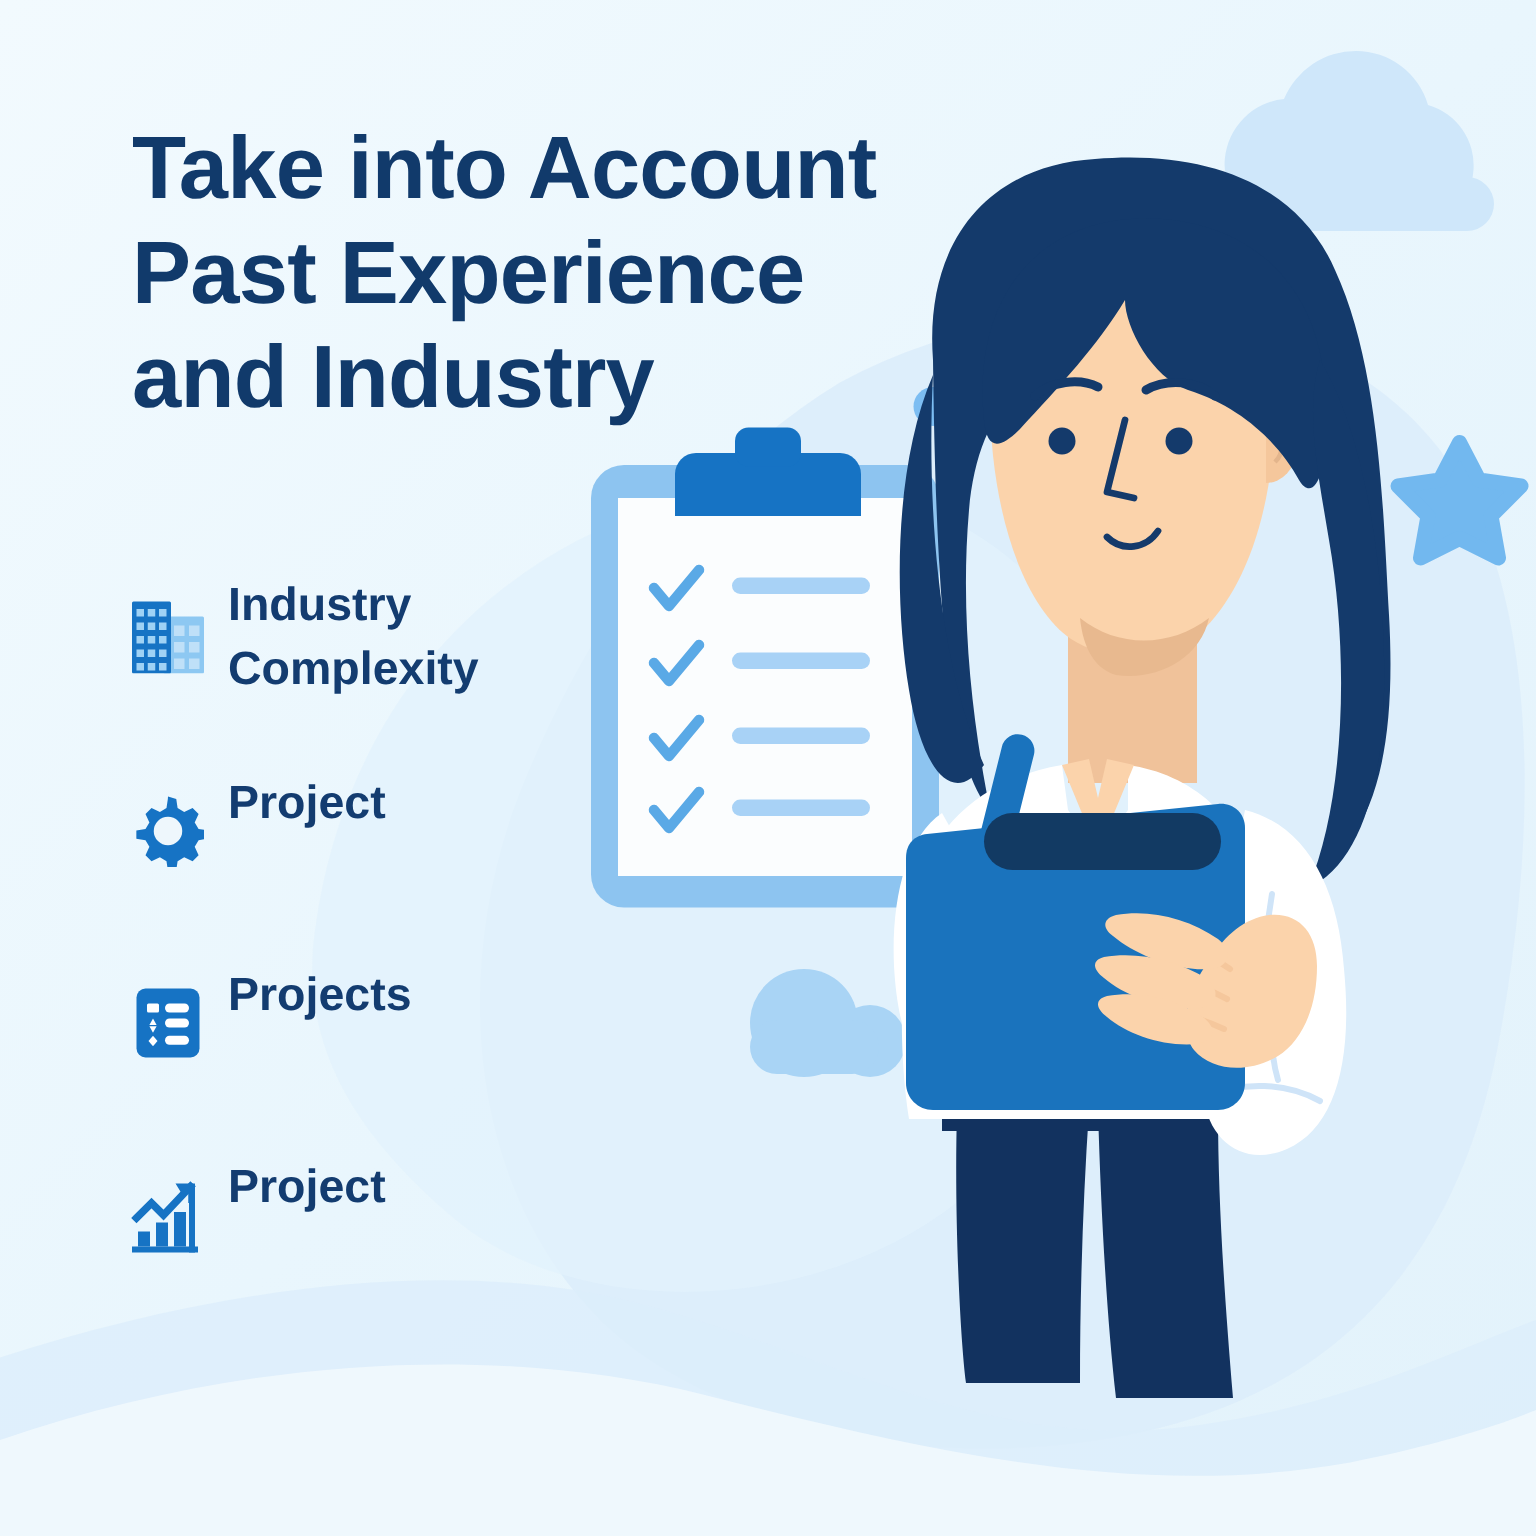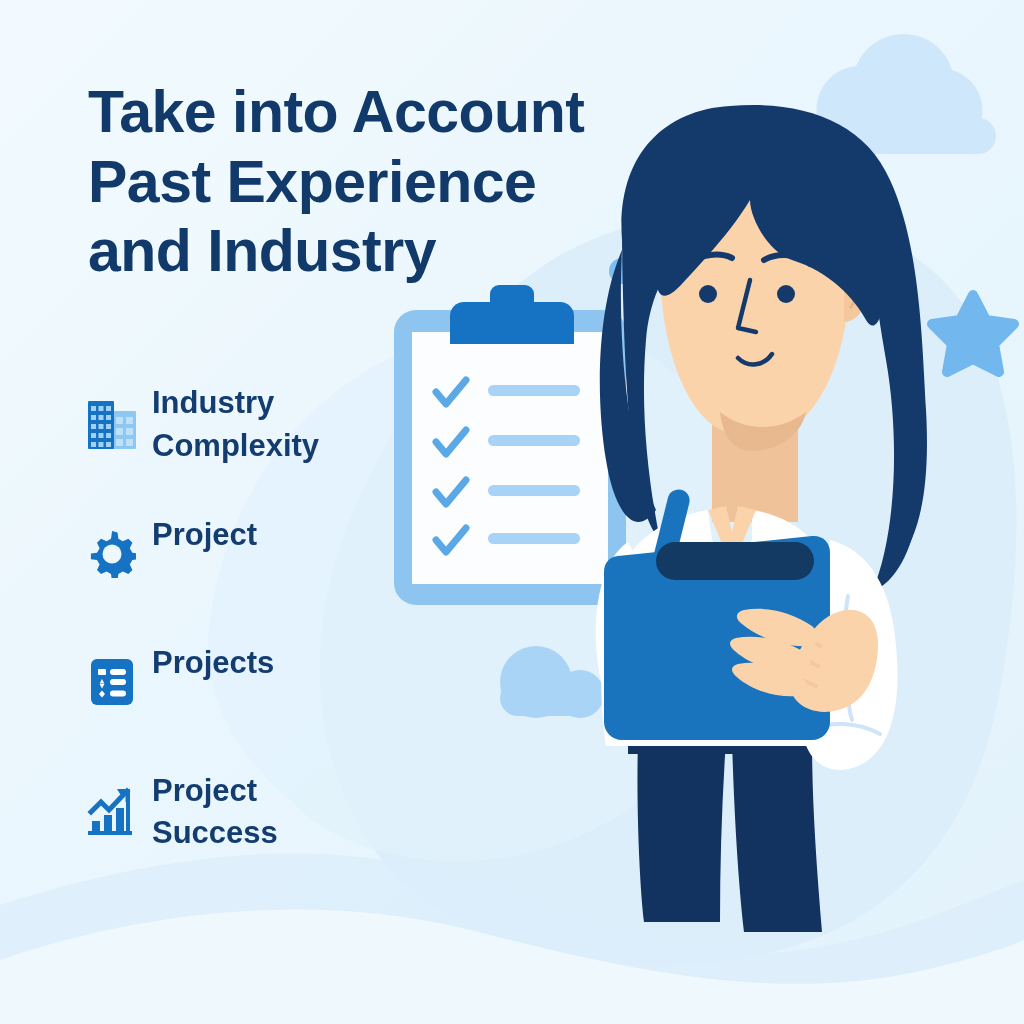--- a/index.html
+++ b/index.html
@@ -211,21 +211,20 @@
             <rect x="5" y="37" width="8" height="10"></rect>
             <rect x="17" y="31" width="8" height="16"></rect>
             <rect x="29" y="24" width="8" height="23"></rect>
           </g>
           <rect x="1" y="47" width="44" height="4" fill="#1673c4"></rect>
           <rect x="39" y="14" width="4" height="37" fill="#1673c4"></rect>
         </svg>
       </span>
       <span class="feature-label">
         <span>Project</span><br>
-        <span>Success</span>
       </span>
     </div>
 
   </div>
 
   <div class="illustration">
     <svg width="664" height="984" viewBox="0 0 664 984" xmlns="http://www.w3.org/2000/svg">
 
       <g>
         <rect x="34" y="270" width="232" height="295" rx="22" fill="#8dc4f0"></rect>

